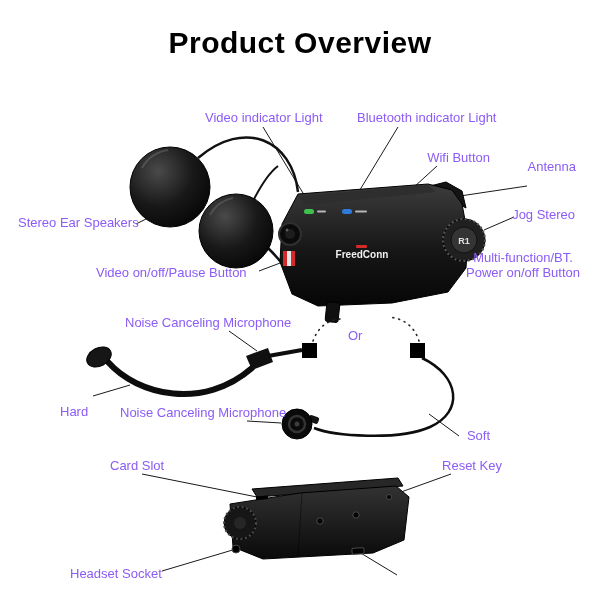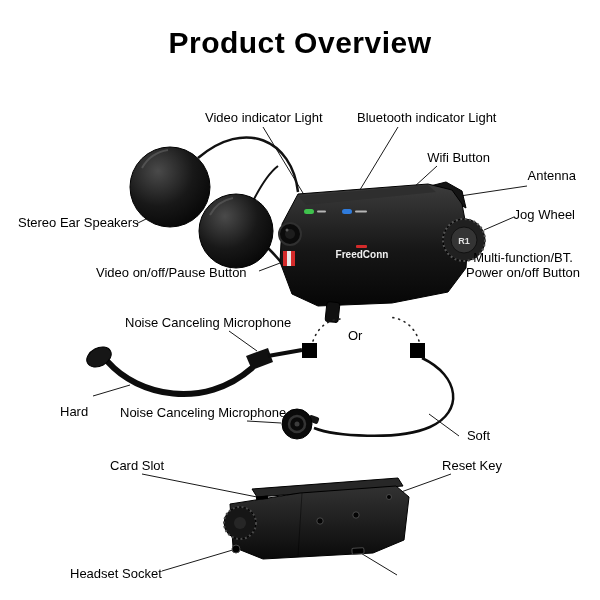--- a/index.html
+++ b/index.html
@@ -3,21 +3,21 @@
 <meta charset="utf-8">
 <style>
   html,body{margin:0;padding:0;background:#fff;}
   #stage{
     position:relative;width:600px;height:600px;background:#fff;
     font-family:"Liberation Sans", sans-serif;color:#111;overflow:hidden;
   }
   #art{position:absolute;left:0;top:0;z-index:0;}
   .label{
     position:absolute;z-index:2;font-size:13px;line-height:15px;
-    color:#000000;white-space:nowrap;
+    color:#8b5cf6;white-space:nowrap;
   }
   .label.right{text-align:center;}
   #page-title{
     position:absolute;left:0;right:0;top:26px;z-index:2;text-align:center;
     font-size:30px;font-weight:700;letter-spacing:0.5px;color:#000000;
   }
 </style>
 </head>
 <body>
 
@@ -136,23 +136,23 @@
       <rect x="352" y="548" width="12" height="6" rx="1.5" fill="#000" stroke="#4a4a4a" transform="rotate(-4 358 551)"></rect>
     </g>
   </svg>
 
   <div class="label" style="left:205px;top:110px">Video indicator Light</div>
 
   <div class="label" style="left:357px;top:110px">Bluetooth indicator Light</div>
 
   <div class="label right" style="right:110px;top:150px">Wifi Button</div>
 
-  <div class="label right" style="right:24px;top:168px">Antenna</div>
+  <div class="label right" style="right:24px;top:159px">Antenna</div>
 
-  <div class="label right" style="right:25px;top:207px">Jog Wheel</div>
+  <div class="label right" style="right:25px;top:207px">Jog Stereo</div>
 
   <div class="label" style="left:18px;top:215px">Stereo Ear Speakers</div>
 
   <div class="label" style="left:96px;top:265px">Video on/off/Pause Button</div>
 
   <div class="label right" style="right:20px;top:250px">
     <span>Multi-function/BT.</span><br>
     <span>Power on/off Button</span>
   </div>
 

